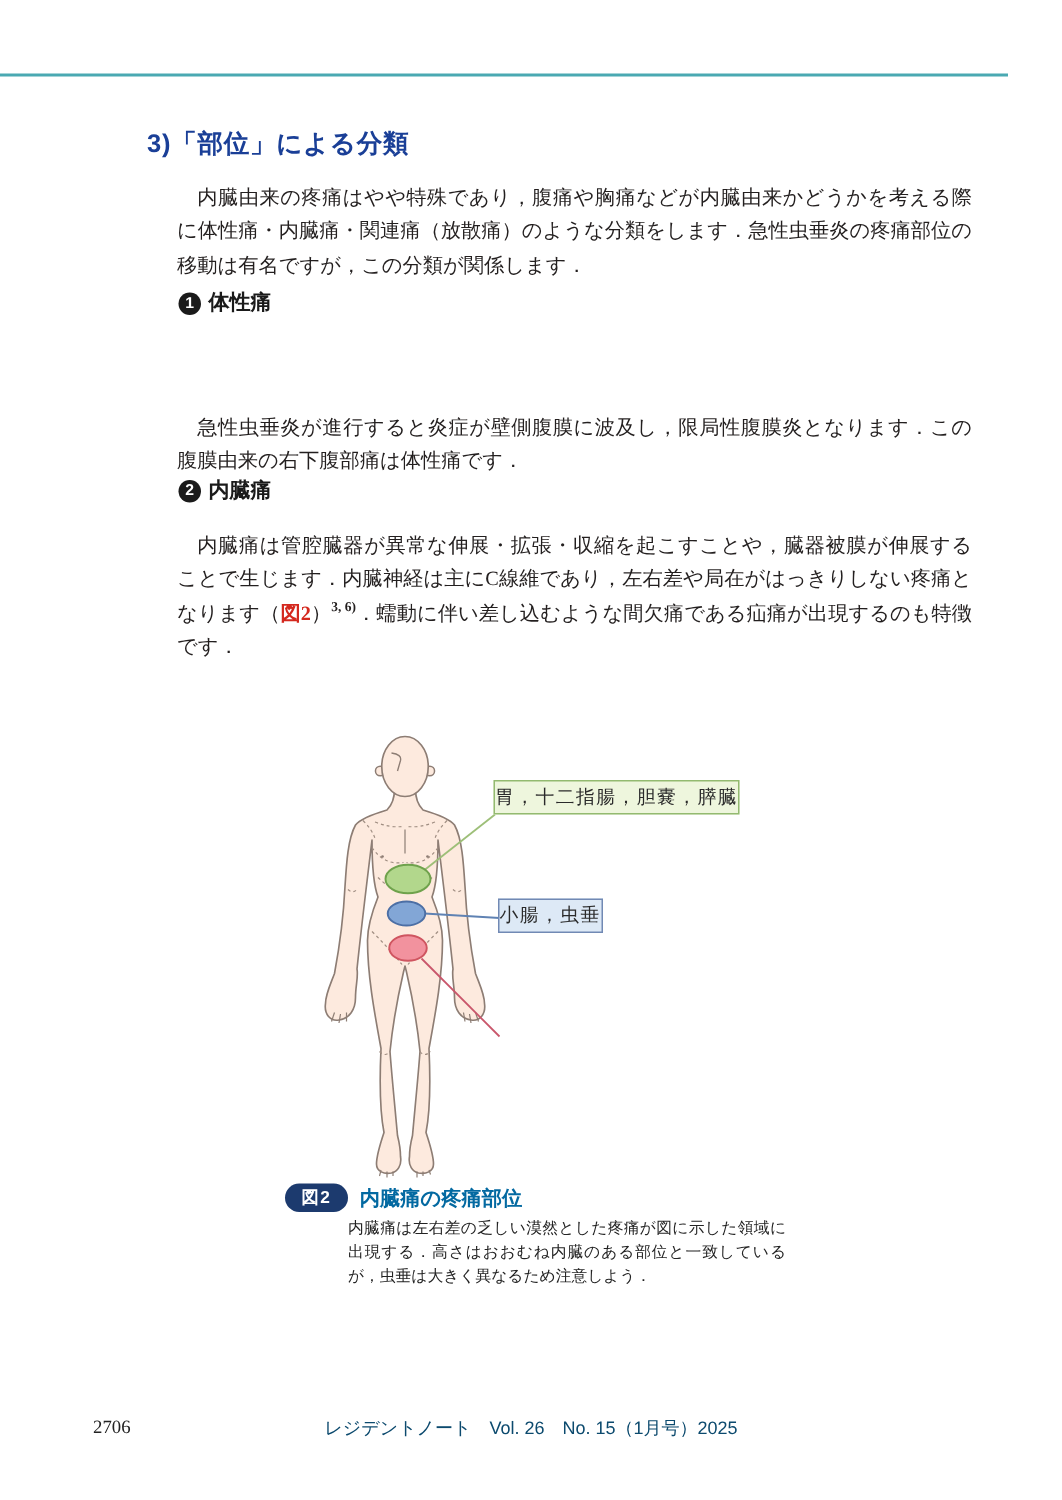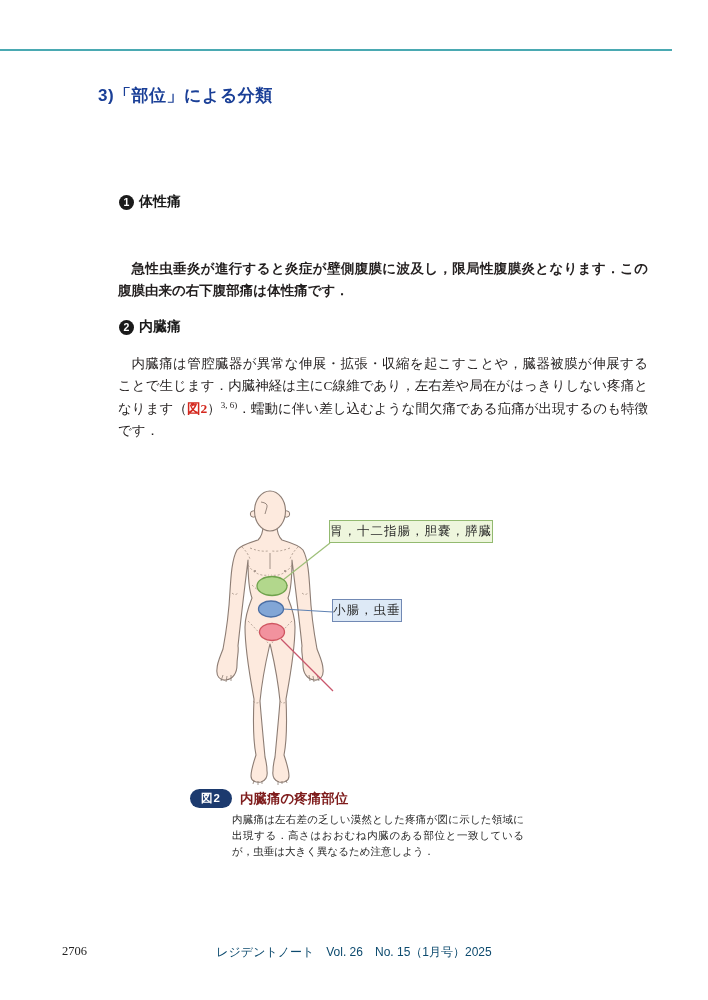--- a/index.html
+++ b/index.html
@@ -9,51 +9,52 @@
   .heading{position:absolute;left:98px;top:84px;font-size:17px;font-weight:bold;color:#1a3f97;
            letter-spacing:0.5px;}
   .para{position:absolute;left:118px;width:530px;font-family:"Liberation Serif",serif;
         font-size:13.5px;line-height:22.5px;text-align:justify;text-indent:1em;color:#231f1f;}
   .p-intro{top:107px;}
   .sec-head{position:absolute;left:119px;font-size:14px;font-weight:bold;color:#1a1a1a;
             display:flex;align-items:center;gap:5px;}
   .sec-marker{display:inline-flex;width:15px;height:15px;border-radius:50%;background:#1a1a1a;
               color:#fff;font-size:10.5px;font-weight:bold;align-items:center;justify-content:center;
               font-family:"Liberation Sans",sans-serif;}
-  .sh1{top:193px;}  .s1p1{top:215px;}  .s1p2{top:244px;font-weight:bold;}
+  .sh1{top:193px;}  .s1p1{top:215px;}  .s1p2{top:260px;}
   .sh2{top:318px;}  .s2p1{top:339px;}  .s2p2{top:429px;}
   .fig-ref{color:#d4281e;font-weight:bold;}
-  sup.refs{font-size:9px;line-height:0;}
+  sup.refs{font-size:9px;line-height:0;font-weight:bold;}
   .figure{position:absolute;left:190px;top:485px;width:340px;height:306px;}
   .figure svg{position:absolute;left:0;top:0;}
   .fig-label{position:absolute;font-size:12.5px;letter-spacing:1px;padding:2px 0;
              color:#2a2a2a;white-space:nowrap;border:1px solid;}
   .lbl-upper{left:139px;top:35px;background:#eef6dd;border-color:#93ba70;}
   .lbl-middle{left:142px;top:114px;background:#dde9f6;border-color:#7189b4;}
   .lbl-lower{left:141px;top:194px;background:#fadfe0;border-color:#c75f63;}
   .caption{position:absolute;left:190px;top:789px;width:345px;}
   .caption-row{display:flex;align-items:center;}
   .caption-badge{background:#1c3a6e;color:#ffffff;border-radius:10px;padding:2px 11px;
                  font-size:11.5px;font-weight:bold;letter-spacing:1px;}
-  .caption-title{margin-left:8px;font-size:13.5px;font-weight:bold;color:#7f1d1d;}
+  .caption-title{margin-left:8px;font-size:13.5px;font-weight:bold;color:#0369a1;}
   .caption-desc{margin:4px 0 5px 42px;width:292px;font-family:"Liberation Serif",serif;
                 font-size:10.5px;line-height:16px;text-align:justify;color:#232323;}
   .footer-page-num{position:absolute;left:62px;top:944px;font-family:"Liberation Serif",serif;
                    font-size:12.5px;color:#222;}
   .footer-center{position:absolute;left:0;top:944px;width:708px;text-align:center;
                  font-size:12px;color:#0c4a6e;}
 </style>
 </head>
 <body>
 
 <div class="page">
   <div class="top-rule"></div>
 
   <div class="heading">3)「部位」による分類</div>
 
+  <p class="para p-intro">内臓由来の疼痛はやや特殊であり，腹痛や胸痛などが内臓由来かどうかを考える際に体性痛・内臓痛・関連痛（放散痛）のような分類をします．急性虫垂炎の疼痛部位の移動は有名ですが，この分類が関係します．</p>
 
   <div class="sec-head sh1">
     <span class="sec-marker">1</span>
     <span>体性痛</span>
   </div>
   <p class="para s1p2">急性虫垂炎が進行すると炎症が壁側腹膜に波及し，限局性腹膜炎となります．この腹膜由来の右下腹部痛は体性痛です．</p>
 
   <div class="sec-head sh2">
     <span class="sec-marker">2</span>
     <span>内臓痛</span>

